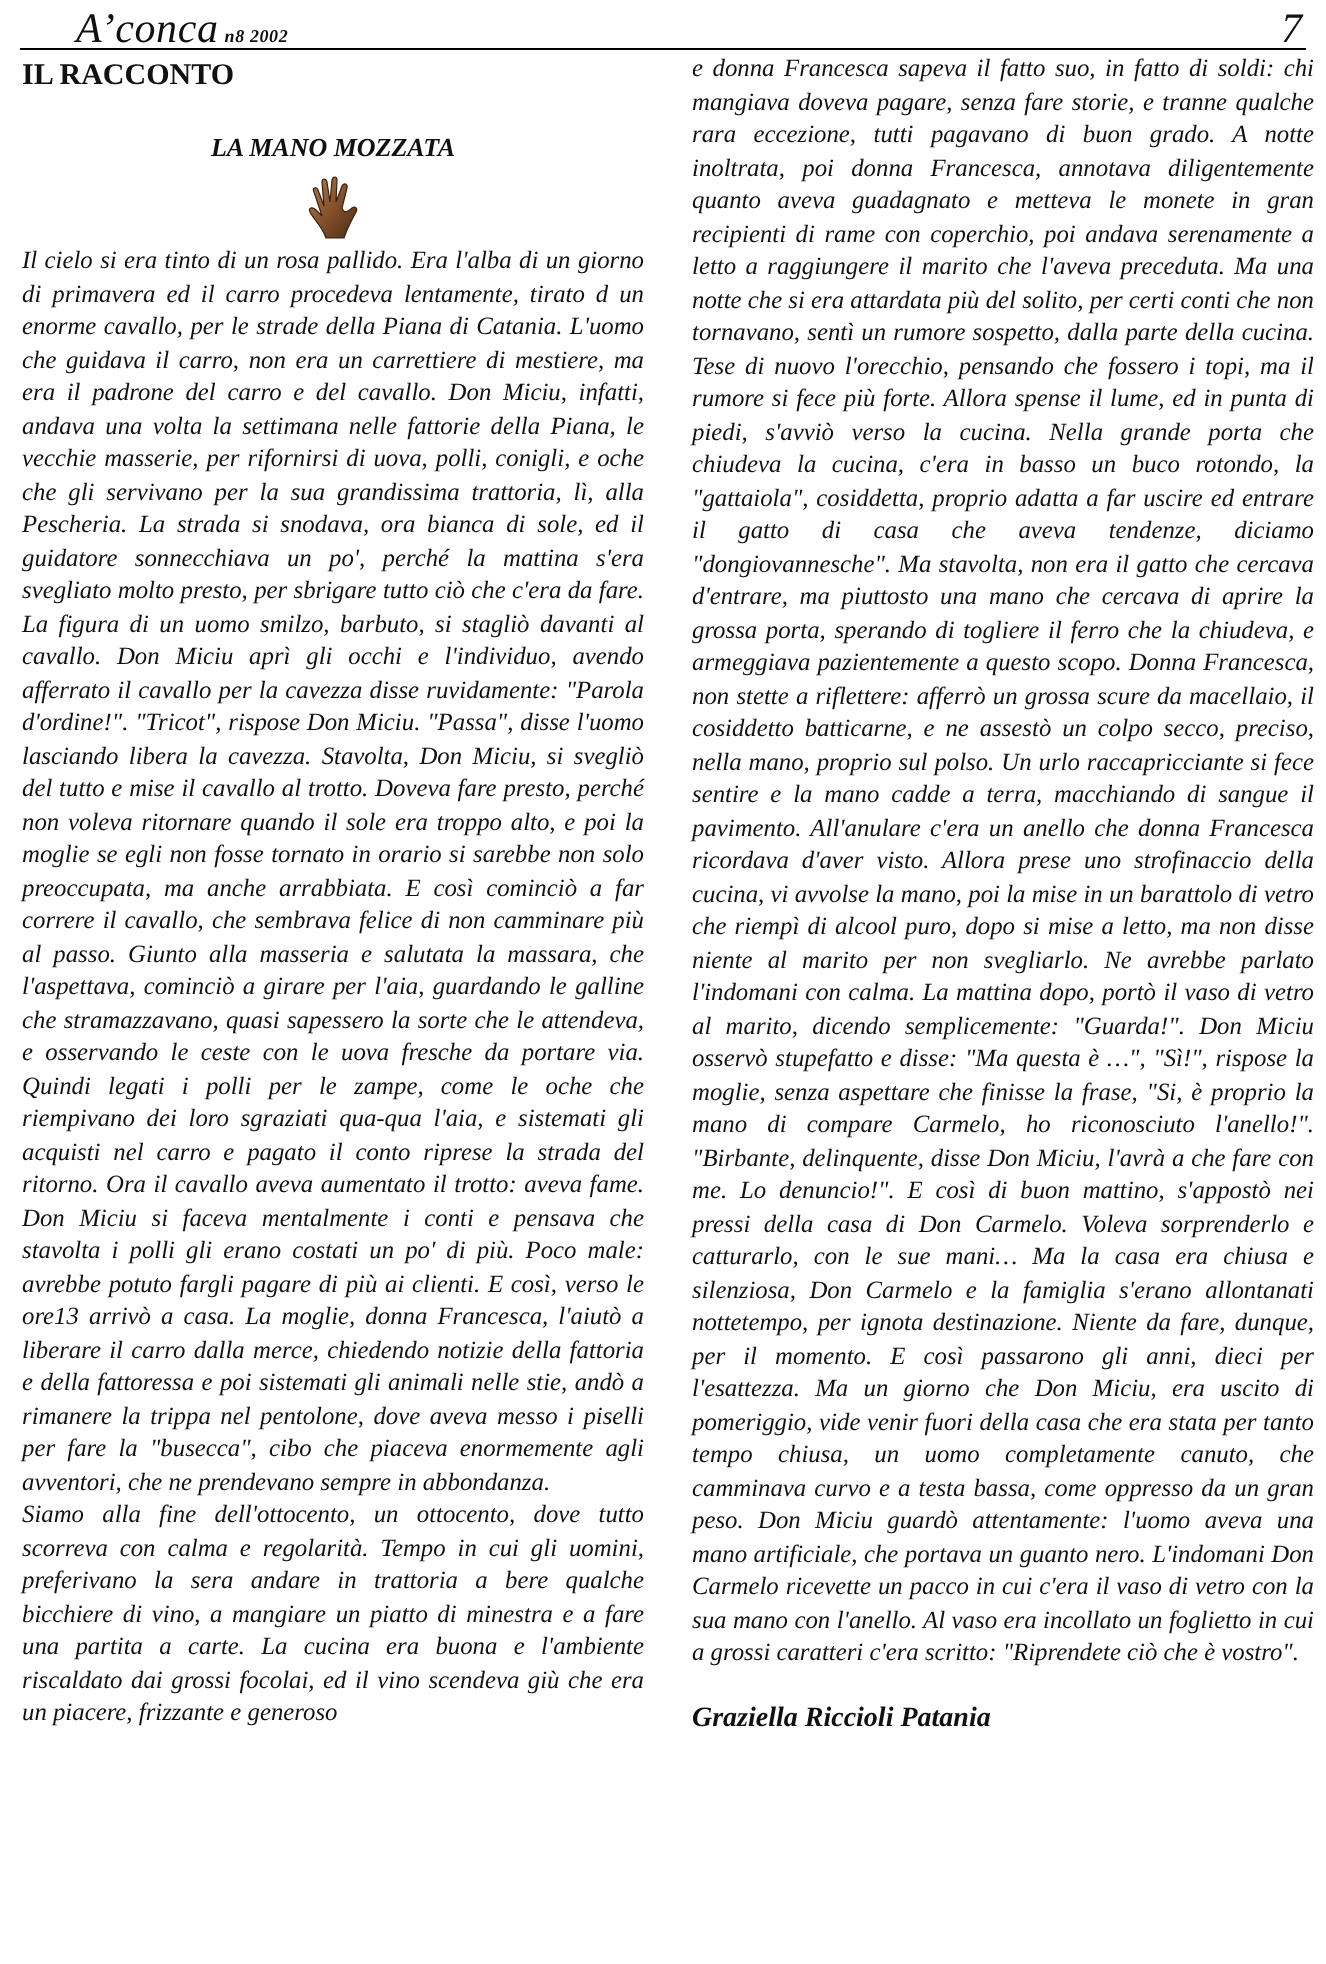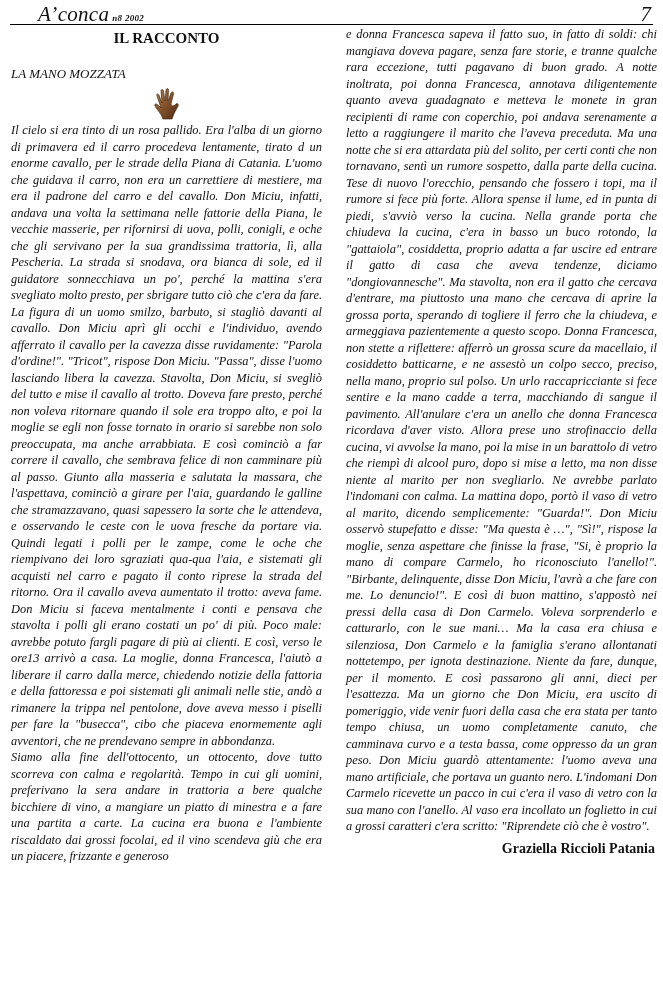--- a/index.html
+++ b/index.html
@@ -7,25 +7,25 @@
          font-family: "Liberation Serif", "DejaVu Serif", serif; color: #111; }
   .header { position: absolute; left: 0; top: 0; width: 663px; height: 26px; }
   .mag-title { position: absolute; left: 38px; top: 2px; font-style: italic; font-size: 21px; letter-spacing: 0.3px; }
   .mag-issue { font-size: 9px; font-weight: bold; font-style: italic; margin-left: 3px; }
   .page-num { position: absolute; right: 12px; top: 2px; font-style: italic; font-size: 21px; }
   .rule { position: absolute; left: 10px; top: 24px; width: 643px; height: 1px; background: #000; }
   .col { position: absolute; top: 26px; width: 311px; font-size: 12.4px; line-height: 16.5px;
          text-align: justify; hyphens: none; }
   .col-left { left: 11px; }
   .col-right { left: 346px; }
-  .section-title { text-align: center; font-weight: bold; font-size: 15px; margin-top: 4px; height: 22px; }
-  .story-title { text-align: left; font-weight: normal; font-style: italic; font-size: 13px; margin-top: 14px; height: 18px; }
+  .section-title { font-weight: bold; font-size: 15px; margin-top: 4px; height: 22px; }
+  .story-title { text-align: center; font-weight: bold; font-style: italic; font-size: 13px; margin-top: 14px; height: 18px; }
   .hand-wrap { text-align: center; height: 36px; margin-top: 2px; }
   .col p { margin: 0; text-align: justify; text-align-last: left; font-style: italic; }
-  .author { text-align: right; font-weight: bold; font-size: 14px; margin-top: 6px; padding-right: 2px; }
+  .author { font-weight: bold; font-style: italic; font-size: 14px; margin-top: 17px; padding-right: 2px; }
 </style>
 </head>
 <body>
 
 <div class="header">
   <div class="mag-title">
     <span>A’conca</span><span class="mag-issue">n8 2002</span>
   </div>
   <div class="page-num">7</div>
 </div>

